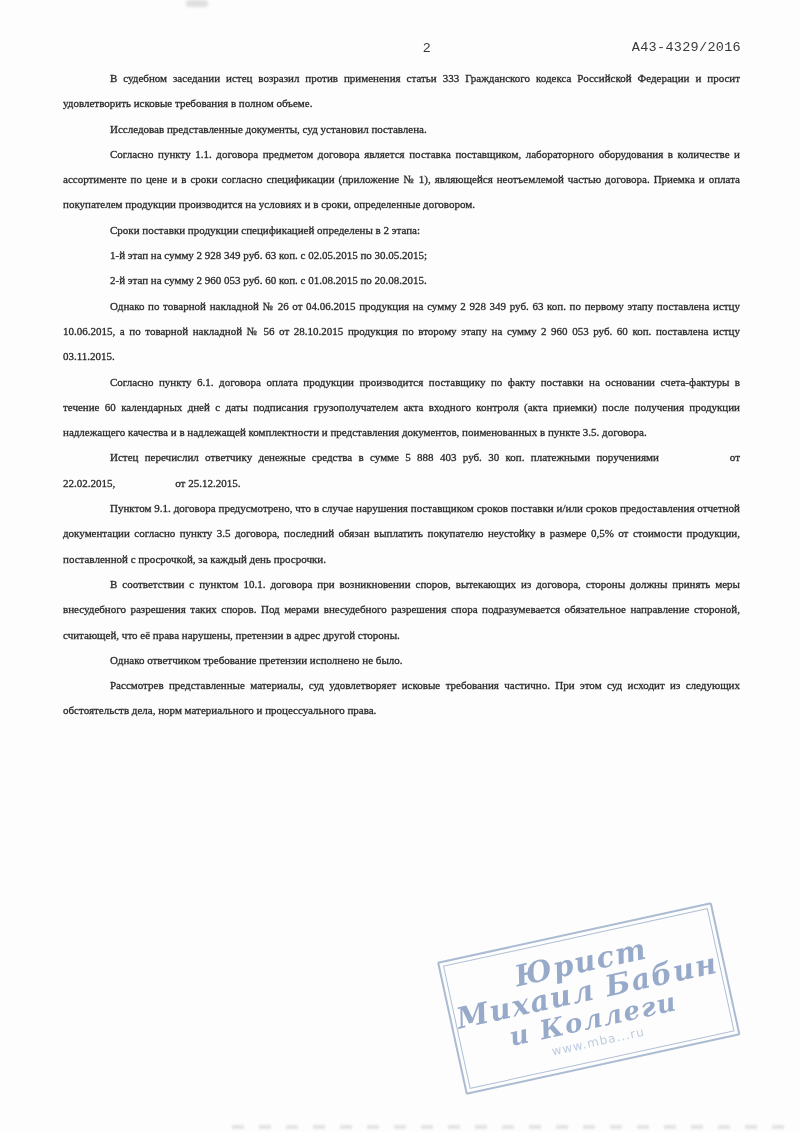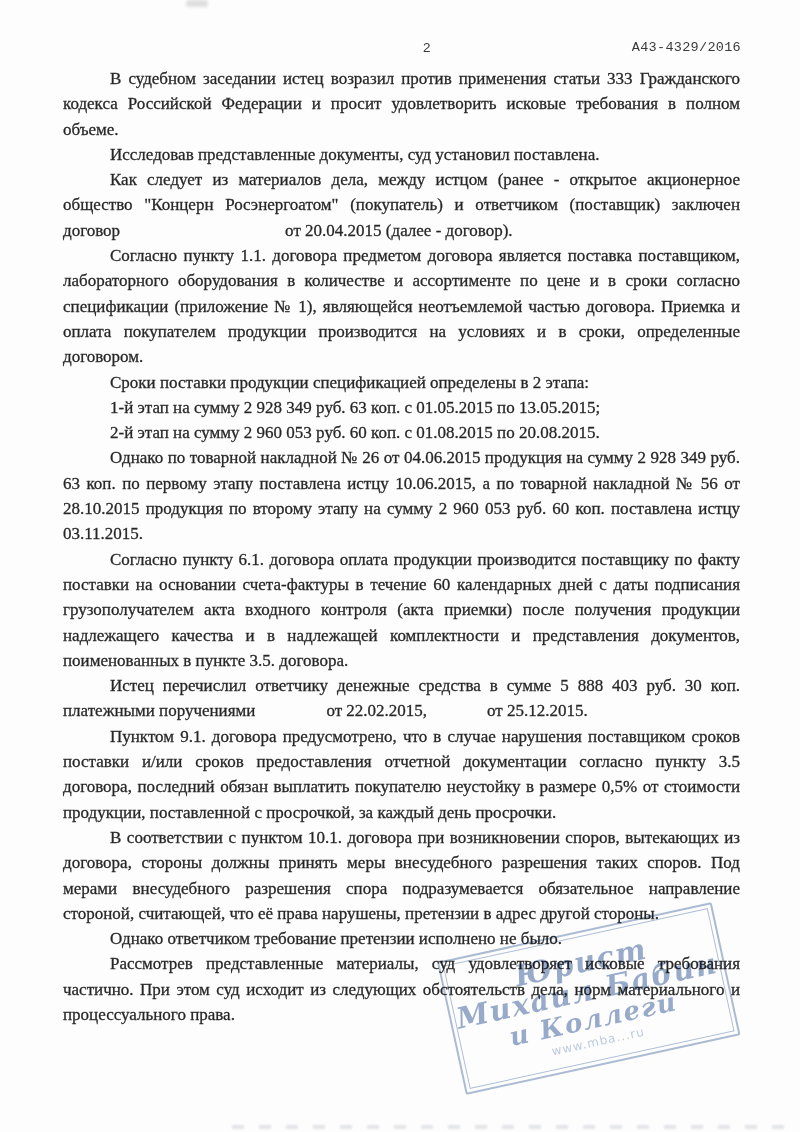--- a/index.html
+++ b/index.html
@@ -29,21 +29,21 @@
   }
   .page-num{position:absolute;left:360px;top:0;}
   .case-num{position:absolute;right:0;top:0;letter-spacing:.3px;font-family:Liberation Mono, monospace;}
   .main{
     position:absolute;left:63px;top:66px;width:677px;
   }
   .main p{
     margin:0;
     text-indent:47px;
     text-align:justify;
-    font-size:17px;
+    font-size:11px;
     line-height:25.3px;
     -webkit-text-stroke:0.3px #2e2e2e;
   }
   .gap{display:inline-block;height:9px;vertical-align:baseline;}
   .g1{width:165px;}
   .g2{width:71px;}
   .g3{width:60px;}
   .g4{width:245px;
     background:radial-gradient(ellipse at 45% 55%, rgba(120,126,138,.16), rgba(120,126,138,0) 68%);
     height:14px;
@@ -87,24 +87,23 @@
   <div class="artifact-top"></div>
 
   <div class="header">
     <span class="page-num">2</span>
     <span class="case-num">А43-4329/2016</span>
   </div>
 
   <div class="main">
     <p>В судебном заседании истец возразил против применения статьи 333 Гражданского кодекса Российской Федерации и просит удовлетворить исковые требования в полном объеме.</p>
     <p>Исследовав представленные документы, суд установил поставлена.</p>
-    <p><span>Как следует из материалов дела, между истцом (ранее - открытое акционерное общество "Концерн Росэнергоатом" (покупатель) и ответчиком (поставщик) заключен договор</span><span class="gap g1"></span><span>от 20.04.2015 (далее - договор).</span></p>
     <p>Согласно пункту 1.1. договора предметом договора является поставка поставщиком, лабораторного оборудования в количестве и ассортименте по цене и в сроки согласно спецификации (приложение № 1), являющейся неотъемлемой частью договора. Приемка и оплата покупателем продукции производится на условиях и в сроки, определенные договором.</p>
     <p>Сроки поставки продукции спецификацией определены в 2 этапа:</p>
-    <p>1-й этап на сумму 2 928 349 руб. 63 коп. с 01.05.2015 по 13.05.2015;</p>
+    <p>1-й этап на сумму 2 928 349 руб. 63 коп. с 02.05.2015 по 30.05.2015;</p>
     <p>2-й этап на сумму 2 960 053 руб. 60 коп. с 01.08.2015 по 20.08.2015.</p>
     <p>Однако по товарной накладной № 26 от 04.06.2015 продукция на сумму 2 928 349 руб. 63 коп.  по первому этапу поставлена истцу 10.06.2015, а по товарной накладной № 56 от 28.10.2015 продукция по второму этапу на сумму 2 960 053 руб. 60 коп. поставлена истцу 03.11.2015.</p>
     <p>Согласно пункту 6.1. договора оплата продукции производится поставщику по факту поставки на основании счета-фактуры в течение 60 календарных дней с даты подписания грузополучателем акта входного контроля (акта приемки) после получения продукции надлежащего качества и в надлежащей комплектности и представления документов, поименованных в пункте 3.5. договора.</p>
     <p><span>Истец перечислил ответчику денежные средства в сумме 5 888 403 руб. 30 коп. платежными поручениями</span><span class="gap g2"></span><span>от 22.02.2015,</span><span class="gap g3"></span><span>от 25.12.2015.</span></p>
     <p>Пунктом 9.1. договора предусмотрено, что в случае нарушения поставщиком сроков поставки и/или сроков предоставления отчетной документации согласно пункту 3.5 договора, последний обязан выплатить покупателю неустойку в размере 0,5% от стоимости продукции, поставленной с просрочкой, за каждый день просрочки.</p>
     <p>В соответствии с пунктом 10.1. договора при возникновении споров, вытекающих из договора, стороны должны принять меры внесудебного разрешения таких споров. Под мерами внесудебного разрешения спора подразумевается обязательное направление стороной, считающей, что её права нарушены, претензии в адрес другой стороны.</p>
     <p>Однако ответчиком требование претензии исполнено не было.</p>
     <p>Рассмотрев представленные материалы, суд удовлетворяет исковые требования частично. При этом суд исходит из следующих обстоятельств дела, норм материального и процессуального права.</p>
 
   </div>

